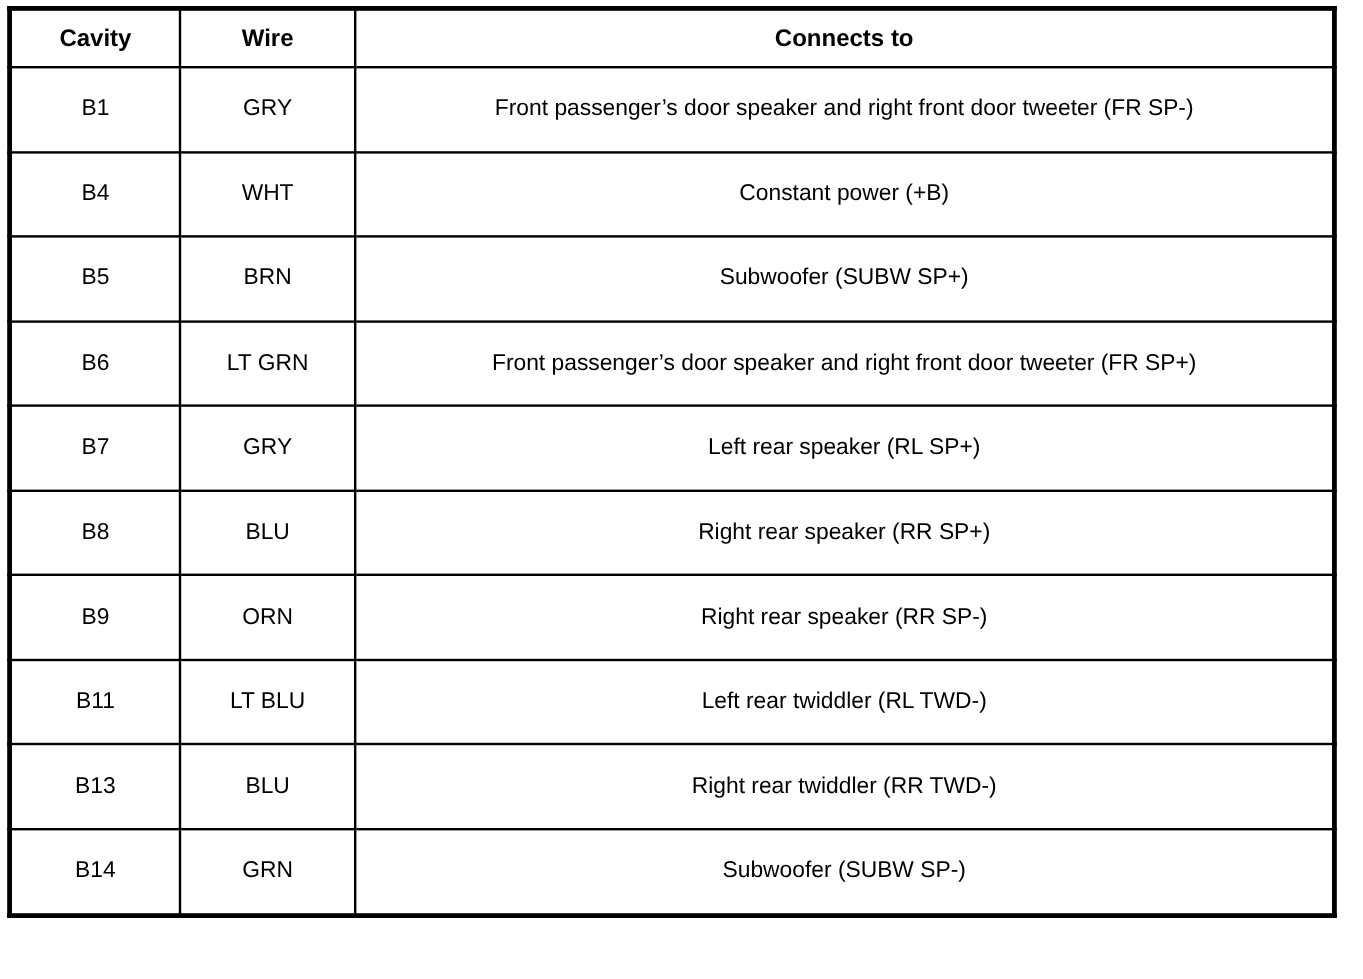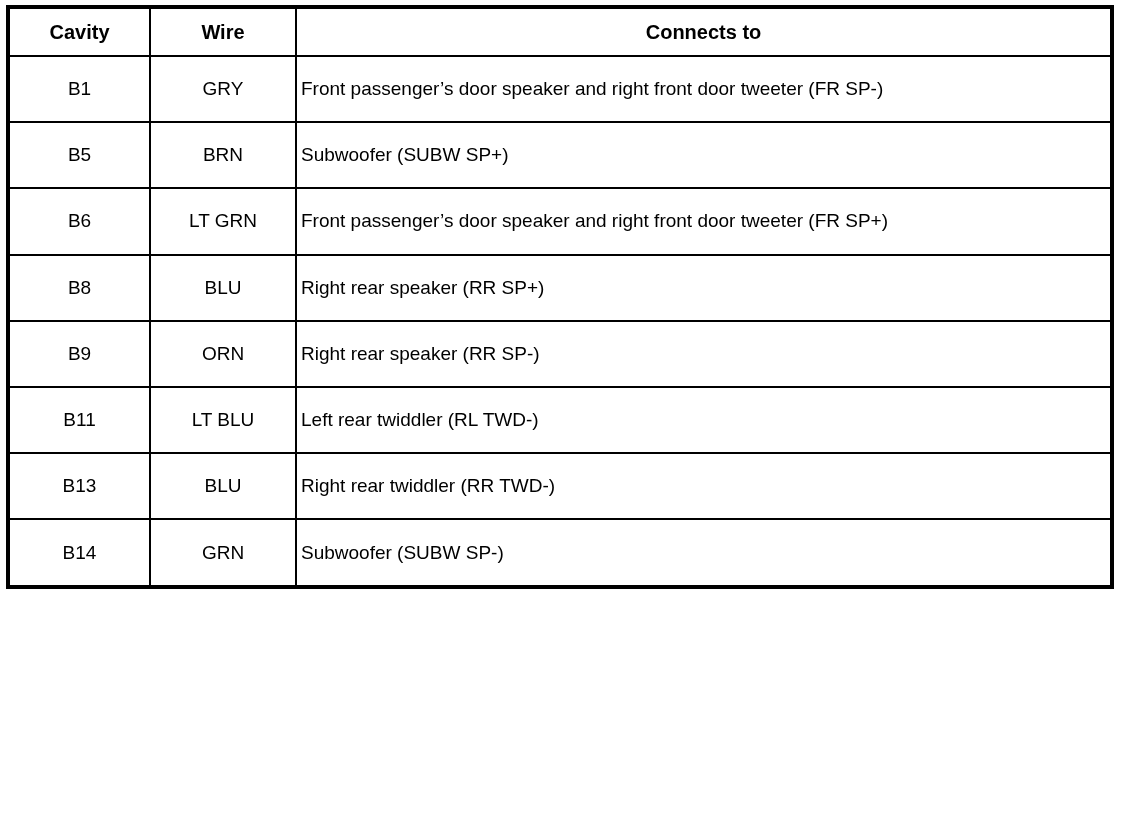--- a/index.html
+++ b/index.html
@@ -16,21 +16,21 @@
     width: 1136px;
     height: 816px;
     background: #ffffff;
     overflow: hidden;
   }
   table.wiring {
     position: absolute;
     left: 6px;
     top: 5px;
     width: 1108px;
-    height: 584px;
+    height: 760px;
     border-collapse: collapse;
     table-layout: fixed;
     background: #ffffff;
     border: 4px solid #000000;
   }
   table.wiring th,
   table.wiring td {
     border: 2px solid #000000;
     color: #000000;
     background: #ffffff;
@@ -51,21 +51,21 @@
     vertical-align: middle;
     padding: 12px 4px;
   }
   col.col-cavity { width: 142px; }
   col.col-wire   { width: 146px; }
   col.col-connects { width: auto; }
   td.cavity-cell, td.wire-cell {
     text-align: center;
   }
   td.connects-cell {
-    text-align: left;
+    text-align: center;
     padding-left: 12px;
   }
 </style>
 </head>
 <body>
 
 <div class="page">
   <table class="wiring">
     <colgroup>
       <col class="col-cavity">
@@ -79,28 +79,38 @@
         <th>Connects to</th>
       </tr>
     </thead>
     <tbody id="table-body">
         <tr>
           <td class="cavity-cell">B1</td>
           <td class="wire-cell">GRY</td>
           <td class="connects-cell">Front passenger’s door speaker and right front door tweeter (FR SP-)</td>
         </tr>
         <tr>
+          <td class="cavity-cell">B4</td>
+          <td class="wire-cell">WHT</td>
+          <td class="connects-cell">Constant power (+B)</td>
+        </tr>
+        <tr>
           <td class="cavity-cell">B5</td>
           <td class="wire-cell">BRN</td>
           <td class="connects-cell">Subwoofer (SUBW SP+)</td>
         </tr>
         <tr>
           <td class="cavity-cell">B6</td>
           <td class="wire-cell">LT GRN</td>
           <td class="connects-cell">Front passenger’s door speaker and right front door tweeter (FR SP+)</td>
+        </tr>
+        <tr>
+          <td class="cavity-cell">B7</td>
+          <td class="wire-cell">GRY</td>
+          <td class="connects-cell">Left rear speaker (RL SP+)</td>
         </tr>
         <tr>
           <td class="cavity-cell">B8</td>
           <td class="wire-cell">BLU</td>
           <td class="connects-cell">Right rear speaker (RR SP+)</td>
         </tr>
         <tr>
           <td class="cavity-cell">B9</td>
           <td class="wire-cell">ORN</td>
           <td class="connects-cell">Right rear speaker (RR SP-)</td>

